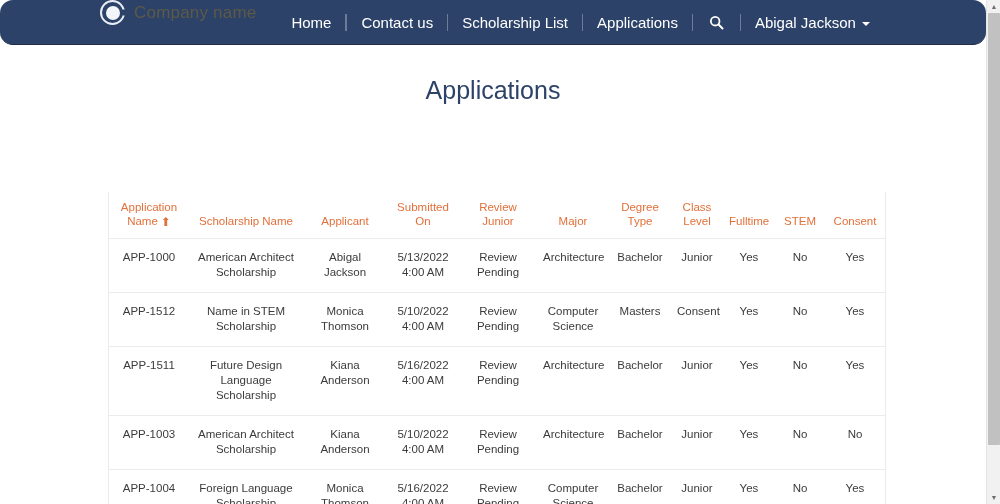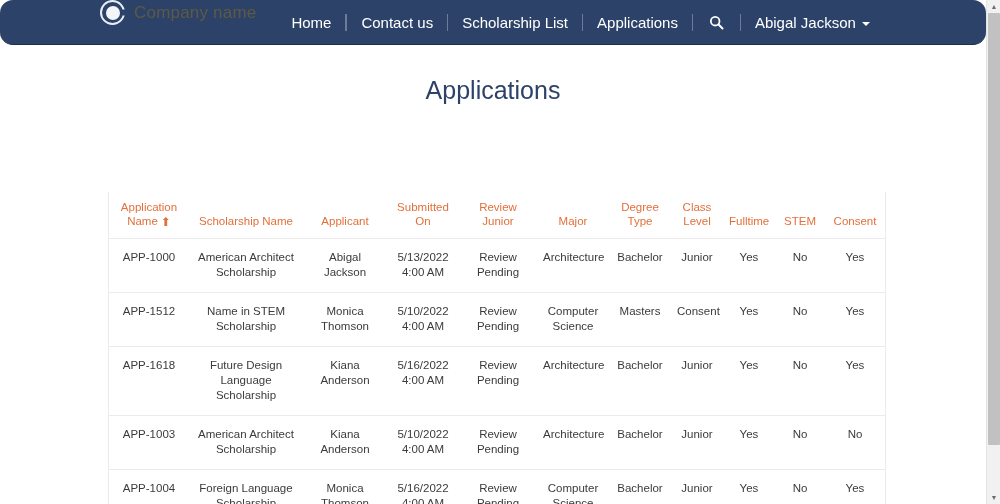--- a/index.html
+++ b/index.html
@@ -331,21 +331,21 @@
           <td>5/10/2022 4:00 AM</td>
           <td>Review Pending</td>
           <td>Computer Science</td>
           <td>Masters</td>
           <td>Consent</td>
           <td>Yes</td>
           <td>No</td>
           <td>Yes</td>
         </tr>
         <tr class="data-row">
-          <td>APP-1618</td>
+          <td>APP-1511</td>
           <td>Future Design Language Scholarship</td>
           <td>Kiana Anderson</td>
           <td>5/16/2022 4:00 AM</td>
           <td>Review Pending</td>
           <td>Architecture</td>
           <td>Bachelor</td>
           <td>Junior</td>
           <td>Yes</td>
           <td>No</td>
           <td>Yes</td>

